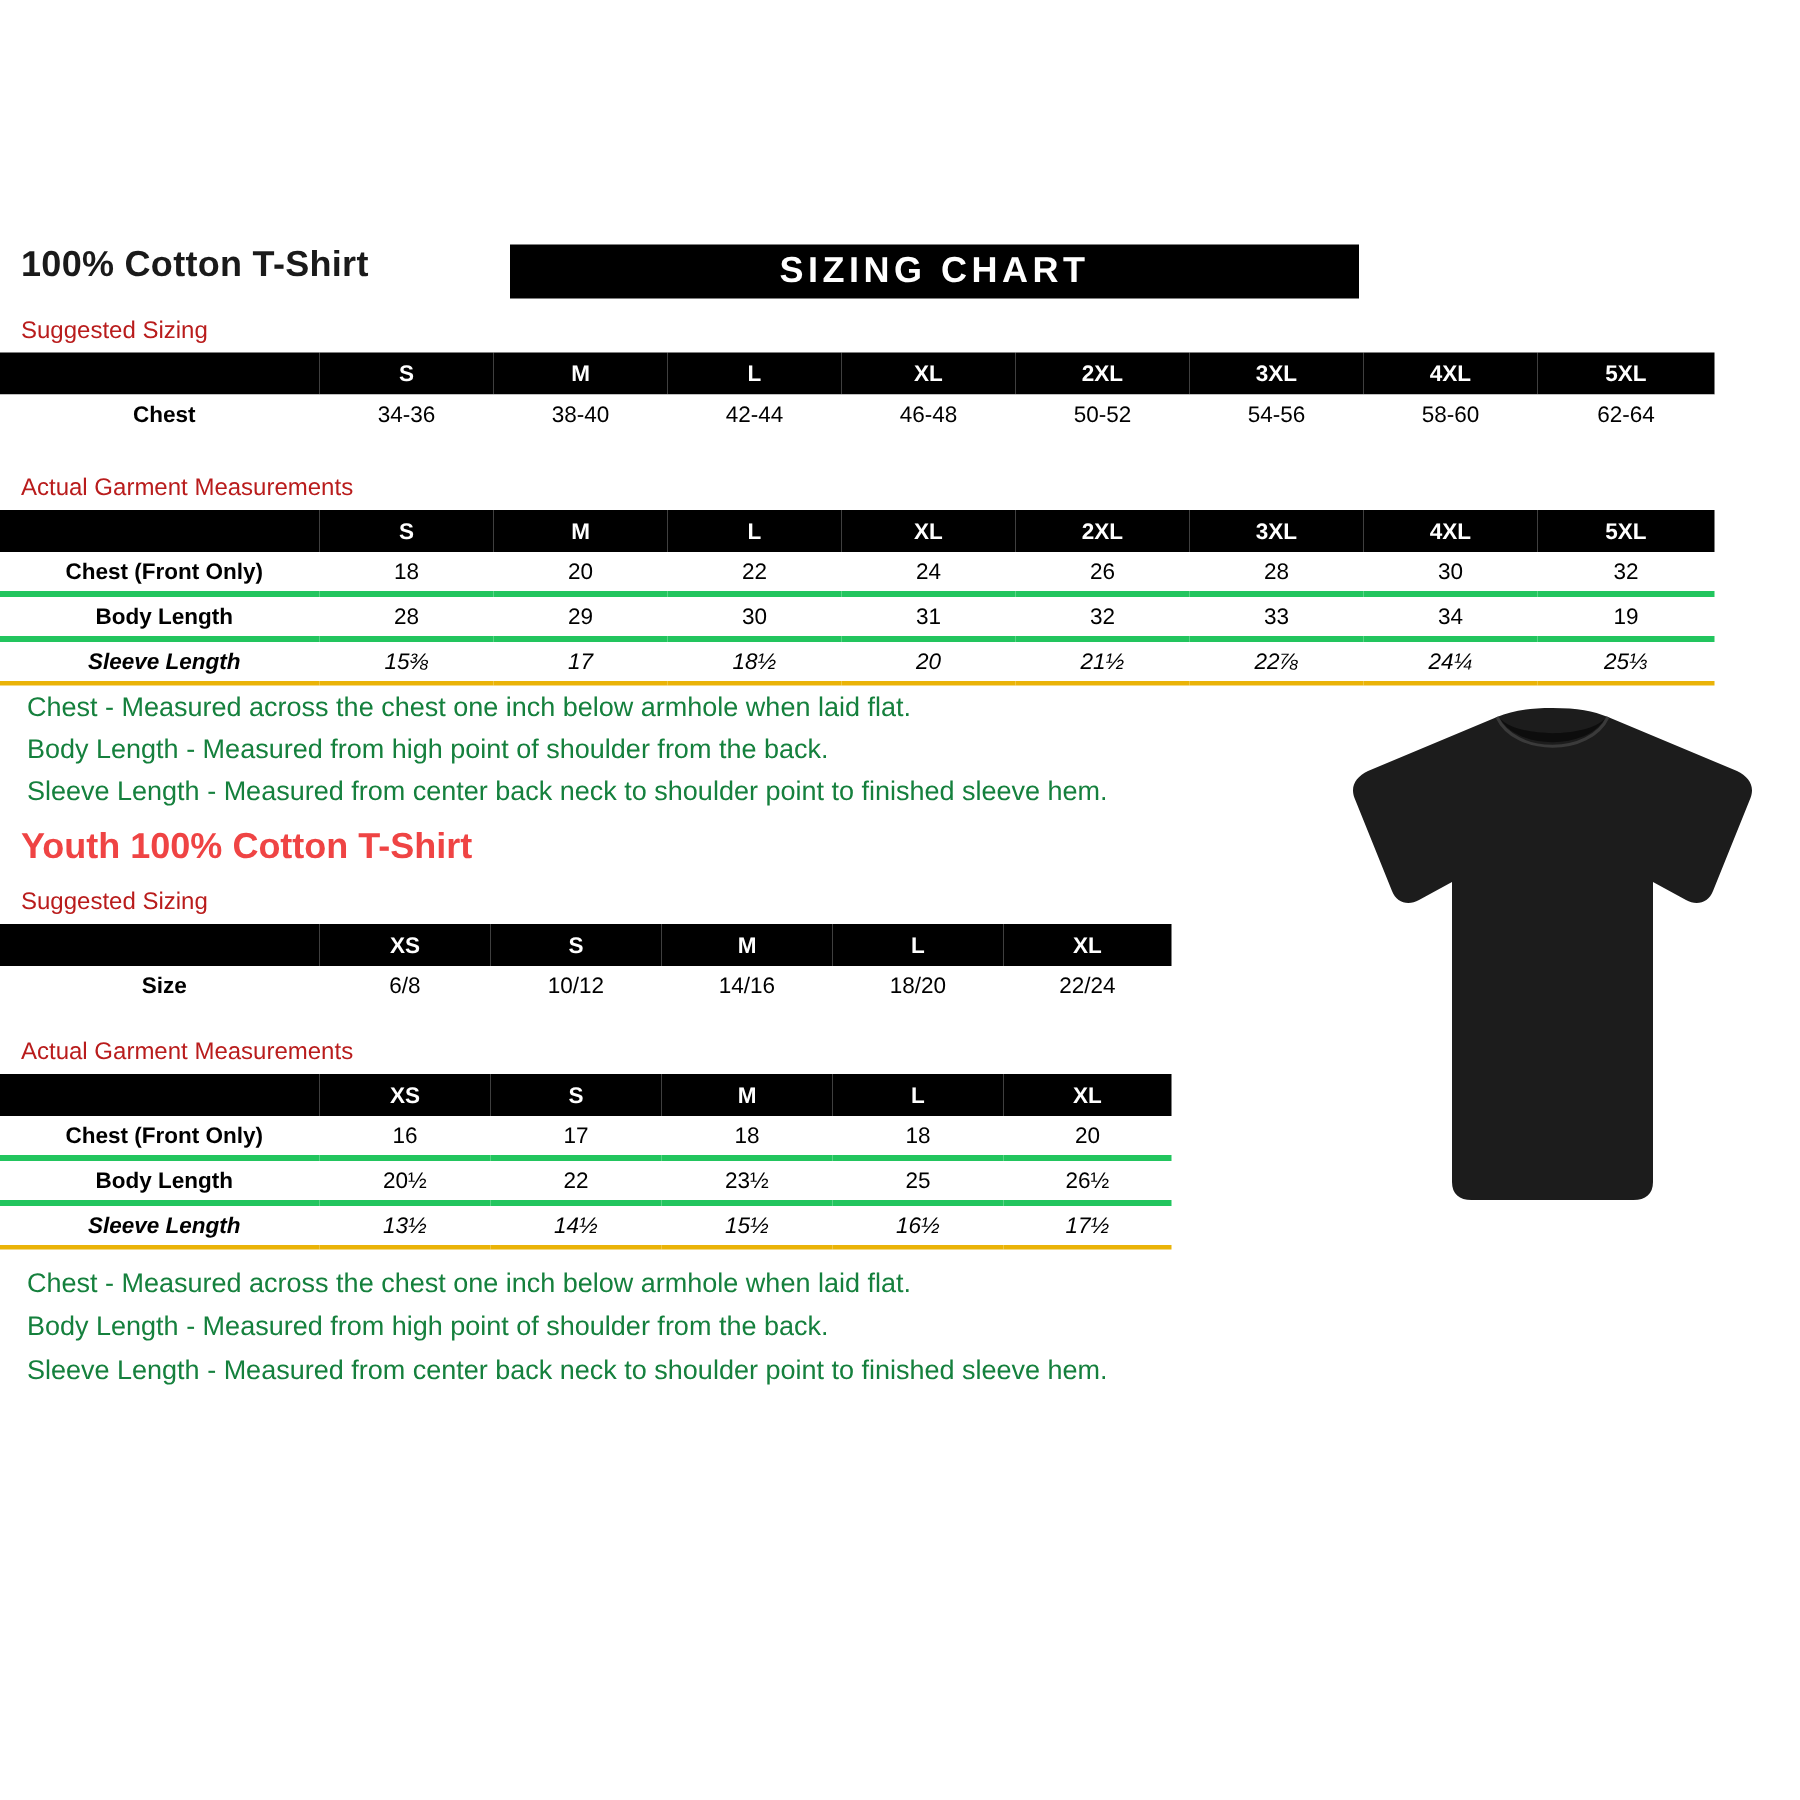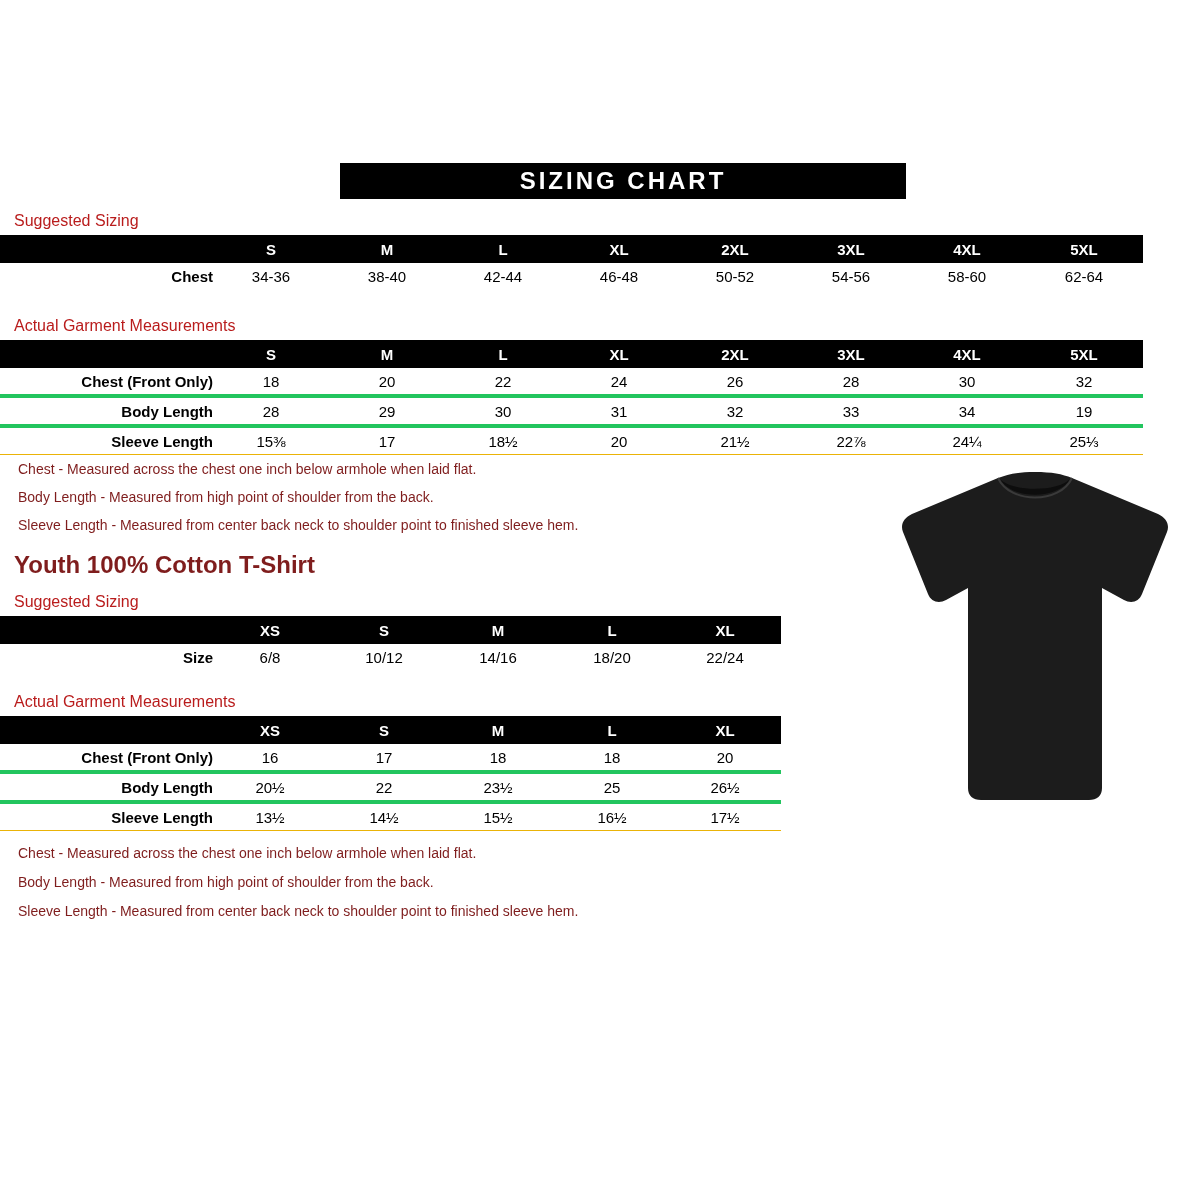--- a/index.html
+++ b/index.html
@@ -79,65 +79,67 @@
     height: 28px;
   }
   table.chart thead th.rowlabel-head {
     background: #000000;
   }
   table.chart tbody td {
     background: #ffffff;
     color: #000000;
   }
   table.chart tbody td.rowlabel {
-    text-align: right;
+    text-align: center;
     padding-left: 6px;
     font-weight: bold;
     font-size: 15px;
   }
   table.chart.ruled tbody tr {
     border-bottom: 4px solid #22c55e;
   }
   table.chart.ruled tbody tr:last-child {
-    border-bottom: 1px solid #eab308;
+    border-bottom: 3px solid #eab308;
+    font-style: italic;
   }
 
   
   .note {
     position: absolute;
-    font-size: 14px;
-    color: #7f1d1d;
+    font-size: 18px;
+    color: #15803d;
     white-space: nowrap;
   }
 
   
   .youth-title {
     position: absolute;
     left: 14px;
     top: 551px;
     font-size: 24px;
     font-weight: bold;
-    color: #7f1d1d;
+    color: #ef4444;
   }
 
   
   .shirt-wrap {
     position: absolute;
     left: 890px;
     top: 470px;
     width: 290px;
     height: 340px;
   }
   .shirt-wrap svg { display: block; }
 </style>
 </head>
 <body>
 
 <div class="sheet">
 
+  <div class="adult-title">100% Cotton T-Shirt</div>
   <div class="sizing-banner">SIZING CHART</div>
 
   <div class="section-label" style="left:14px; top:212px;">Suggested Sizing</div>
   <table class="chart" id="adult-suggested" style="left:0px; top:235px; width:1143px;">
     <colgroup>
       <col style="width:213px">
         <col style="width:116px">
         <col style="width:116px">
         <col style="width:116px">
       <col style="width:116px">

